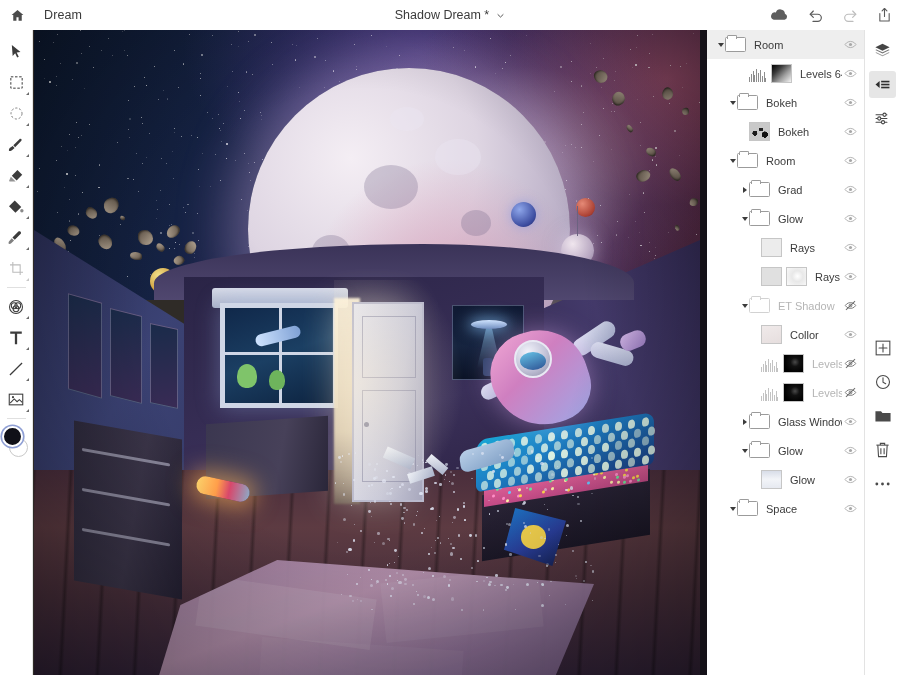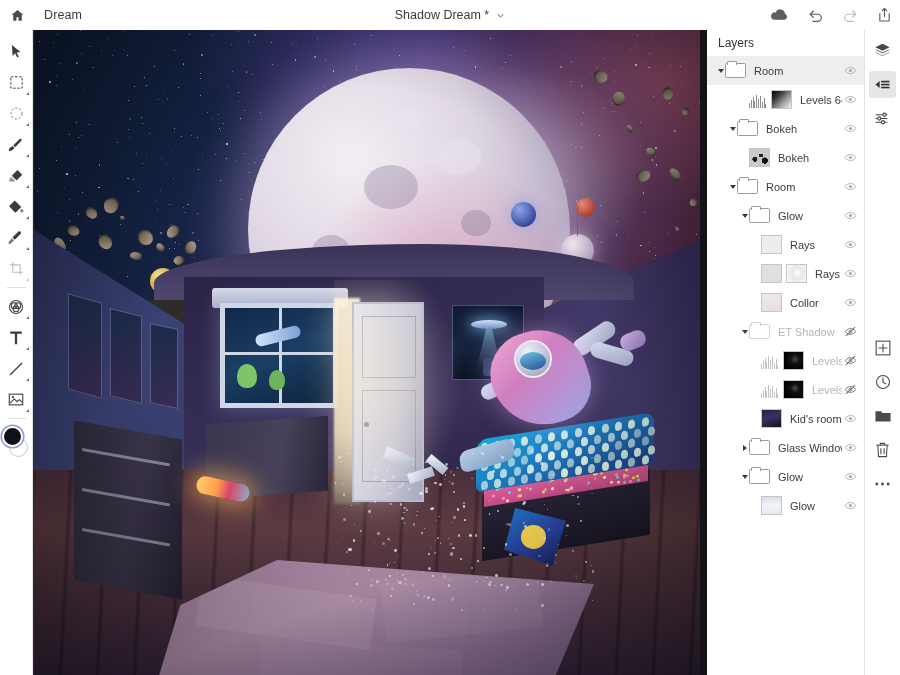--- a/index.html
+++ b/index.html
@@ -1427,21 +1427,20 @@
       <div class="shard" style="left:374px;top:440px;width:26px;height:10px;transform:rotate(-18deg);"></div>
       <div class="shard" style="left:392px;top:430px;width:22px;height:9px;transform:rotate(40deg);"></div>
 
       <div class="glow-overlay"></div>
       <div class="vignette"></div>
     </div>
     <div id="canvas-rightedge"></div>
   </div>
 
   <div id="layers-panel">
-    <div id="layers-header">Layers</div>
     <div id="layers-list">
         <div class="layer-row selected" style="padding-left: 9px;">
           <span class="lr-tri">
             <i class="tri-down"></i>
           </span>
           <span class="lr-folder"></span>
           <span class="lr-label">Room</span>
           <span class="lr-eye">
             <svg width="13" height="13" viewBox="0 0 16 16" fill="none" stroke="#a8a8a8" stroke-width="1.05">
               <path d="M1.3 8S3.6 4.2 8 4.2 14.7 8 14.7 8 12.4 11.8 8 11.8 1.3 8 1.3 8z"></path>
@@ -1504,20 +1503,33 @@
           <span class="lr-label">Room</span>
           <span class="lr-eye">
             <svg width="13" height="13" viewBox="0 0 16 16" fill="none" stroke="#a8a8a8" stroke-width="1.05">
               <path d="M1.3 8S3.6 4.2 8 4.2 14.7 8 14.7 8 12.4 11.8 8 11.8 1.3 8 1.3 8z"></path>
               <circle cx="8" cy="8" r="1.9" fill="#a8a8a8" stroke="none"></circle>
             </svg>
           </span>
         </div>
         <div class="layer-row" style="padding-left: 33px;">
           <span class="lr-tri">
+            <i class="tri-right"></i>
+          </span>
+          <span class="lr-folder"></span>
+          <span class="lr-label">Grad</span>
+          <span class="lr-eye">
+            <svg width="13" height="13" viewBox="0 0 16 16" fill="none" stroke="#a8a8a8" stroke-width="1.05">
+              <path d="M1.3 8S3.6 4.2 8 4.2 14.7 8 14.7 8 12.4 11.8 8 11.8 1.3 8 1.3 8z"></path>
+              <circle cx="8" cy="8" r="1.9" fill="#a8a8a8" stroke="none"></circle>
+            </svg>
+          </span>
+        </div>
+        <div class="layer-row" style="padding-left: 33px;">
+          <span class="lr-tri">
             <i class="tri-down"></i>
           </span>
           <span class="lr-folder"></span>
           <span class="lr-label">Glow</span>
           <span class="lr-eye">
             <svg width="13" height="13" viewBox="0 0 16 16" fill="none" stroke="#a8a8a8" stroke-width="1.05">
               <path d="M1.3 8S3.6 4.2 8 4.2 14.7 8 14.7 8 12.4 11.8 8 11.8 1.3 8 1.3 8z"></path>
               <circle cx="8" cy="8" r="1.9" fill="#a8a8a8" stroke="none"></circle>
             </svg>
           </span>
@@ -1538,42 +1550,42 @@
           <span class="lr-thumb" style="background:#e0e0e0"></span>
           <span class="lr-thumb" style="margin-left:4px;background:radial-gradient(circle at 55% 48%, #fff 0%, #e8e8e8 40%, #fafafa 100%)"></span>
           <span class="lr-label">Rays</span>
           <span class="lr-eye">
             <svg width="13" height="13" viewBox="0 0 16 16" fill="none" stroke="#a8a8a8" stroke-width="1.05">
               <path d="M1.3 8S3.6 4.2 8 4.2 14.7 8 14.7 8 12.4 11.8 8 11.8 1.3 8 1.3 8z"></path>
               <circle cx="8" cy="8" r="1.9" fill="#a8a8a8" stroke="none"></circle>
             </svg>
           </span>
         </div>
+        <div class="layer-row hidden-layer" style="padding-left: 33px;">
+          <span class="lr-tri">
+            <i class="tri-down"></i>
+          </span>
+          <span class="lr-folder"></span>
+          <span class="lr-label">ET Shadow</span>
+          <span class="lr-eye">
+            <svg width="13" height="13" viewBox="0 0 16 16" fill="none" stroke="#6f6f6f" stroke-width="1.1">
+              <path d="M1.6 8S3.8 4.4 8 4.4s6.4 3.6 6.4 3.6-2.2 3.6-6.4 3.6S1.6 8 1.6 8z"></path>
+              <circle cx="8" cy="8" r="1.7"></circle>
+              <path d="M2.4 13.4 13.6 2.6" stroke-width="1.25"></path>
+            </svg>
+          </span>
+        </div>
         <div class="layer-row" style="padding-left: 45px;">
           <span class="lr-tri"></span>
           <span class="lr-thumb" style="background:linear-gradient(160deg,#f0eaea,#e6dede)"></span>
           <span class="lr-label">Collor</span>
           <span class="lr-eye">
             <svg width="13" height="13" viewBox="0 0 16 16" fill="none" stroke="#a8a8a8" stroke-width="1.05">
               <path d="M1.3 8S3.6 4.2 8 4.2 14.7 8 14.7 8 12.4 11.8 8 11.8 1.3 8 1.3 8z"></path>
               <circle cx="8" cy="8" r="1.9" fill="#a8a8a8" stroke="none"></circle>
-            </svg>
-          </span>
-        </div>
-        <div class="layer-row hidden-layer" style="padding-left: 33px;">
-          <span class="lr-tri">
-            <i class="tri-down"></i>
-          </span>
-          <span class="lr-folder"></span>
-          <span class="lr-label">ET Shadow</span>
-          <span class="lr-eye">
-            <svg width="13" height="13" viewBox="0 0 16 16" fill="none" stroke="#6f6f6f" stroke-width="1.1">
-              <path d="M1.6 8S3.8 4.4 8 4.4s6.4 3.6 6.4 3.6-2.2 3.6-6.4 3.6S1.6 8 1.6 8z"></path>
-              <circle cx="8" cy="8" r="1.7"></circle>
-              <path d="M2.4 13.4 13.6 2.6" stroke-width="1.25"></path>
             </svg>
           </span>
         </div>
         <div class="layer-row hidden-layer" style="padding-left: 45px;">
           <span class="lr-tri"></span>
           <span class="lr-hist">
             <i style="height:5px;background:#c3c3c3"></i>
             <i style="height:8px;background:#c3c3c3"></i>
             <i style="height:11px;background:#c3c3c3"></i>
             <i style="height:7px;background:#c3c3c3"></i>
@@ -1611,31 +1623,20 @@
           <span class="lr-thumb" style="margin-left:5px;background:radial-gradient(circle at 58% 42%, #4a4a4a 0%, #111 30%, #000 75%)"></span>
           <span class="lr-label">Levels 5…</span>
           <span class="lr-eye">
             <svg width="13" height="13" viewBox="0 0 16 16" fill="none" stroke="#6f6f6f" stroke-width="1.1">
               <path d="M1.6 8S3.8 4.4 8 4.4s6.4 3.6 6.4 3.6-2.2 3.6-6.4 3.6S1.6 8 1.6 8z"></path>
               <circle cx="8" cy="8" r="1.7"></circle>
               <path d="M2.4 13.4 13.6 2.6" stroke-width="1.25"></path>
             </svg>
           </span>
         </div>
-        <div class="layer-row" style="padding-left: 45px;">
-          <span class="lr-tri"></span>
-          <span class="lr-thumb" style="background:linear-gradient(160deg,#1b2448 0%, #3a3160 45%, #14101f 100%)"></span>
-          <span class="lr-label">Kid's room</span>
-          <span class="lr-eye">
-            <svg width="13" height="13" viewBox="0 0 16 16" fill="none" stroke="#a8a8a8" stroke-width="1.05">
-              <path d="M1.3 8S3.6 4.2 8 4.2 14.7 8 14.7 8 12.4 11.8 8 11.8 1.3 8 1.3 8z"></path>
-              <circle cx="8" cy="8" r="1.9" fill="#a8a8a8" stroke="none"></circle>
-            </svg>
-          </span>
-        </div>
         <div class="layer-row" style="padding-left: 33px;">
           <span class="lr-tri">
             <i class="tri-right"></i>
           </span>
           <span class="lr-folder"></span>
           <span class="lr-label">Glass Window</span>
           <span class="lr-eye">
             <svg width="13" height="13" viewBox="0 0 16 16" fill="none" stroke="#a8a8a8" stroke-width="1.05">
               <path d="M1.3 8S3.6 4.2 8 4.2 14.7 8 14.7 8 12.4 11.8 8 11.8 1.3 8 1.3 8z"></path>
               <circle cx="8" cy="8" r="1.9" fill="#a8a8a8" stroke="none"></circle>
@@ -1659,20 +1660,33 @@
           <span class="lr-tri"></span>
           <span class="lr-thumb" style="background:linear-gradient(180deg,#d8dde8 0%, #f2f4f8 48%, #e6e9f0 100%)"></span>
           <span class="lr-label">Glow</span>
           <span class="lr-eye">
             <svg width="13" height="13" viewBox="0 0 16 16" fill="none" stroke="#a8a8a8" stroke-width="1.05">
               <path d="M1.3 8S3.6 4.2 8 4.2 14.7 8 14.7 8 12.4 11.8 8 11.8 1.3 8 1.3 8z"></path>
               <circle cx="8" cy="8" r="1.9" fill="#a8a8a8" stroke="none"></circle>
             </svg>
           </span>
         </div>
+        <div class="layer-row" style="padding-left: 21px;">
+          <span class="lr-tri">
+            <i class="tri-down"></i>
+          </span>
+          <span class="lr-folder"></span>
+          <span class="lr-label">Space</span>
+          <span class="lr-eye">
+            <svg width="13" height="13" viewBox="0 0 16 16" fill="none" stroke="#a8a8a8" stroke-width="1.05">
+              <path d="M1.3 8S3.6 4.2 8 4.2 14.7 8 14.7 8 12.4 11.8 8 11.8 1.3 8 1.3 8z"></path>
+              <circle cx="8" cy="8" r="1.9" fill="#a8a8a8" stroke="none"></circle>
+            </svg>
+          </span>
+        </div>
       </div>
   </div>
 
   <div id="right-rail">
     <div class="rail-btn">
       <svg width="17" height="17" viewBox="0 0 20 20" fill="#454545">
         <path d="M10 2 1.6 6.1 10 10.2l8.4-4.1z"></path>
         <path d="M10 12.2 2.8 8.7 1.6 9.3 10 13.4l8.4-4.1-1.2-.6z" opacity=".75"></path>
         <path d="M10 15.6 2.8 12.1l-1.2.6L10 16.8l8.4-4.1-1.2-.6z" opacity=".55"></path>
       </svg>

